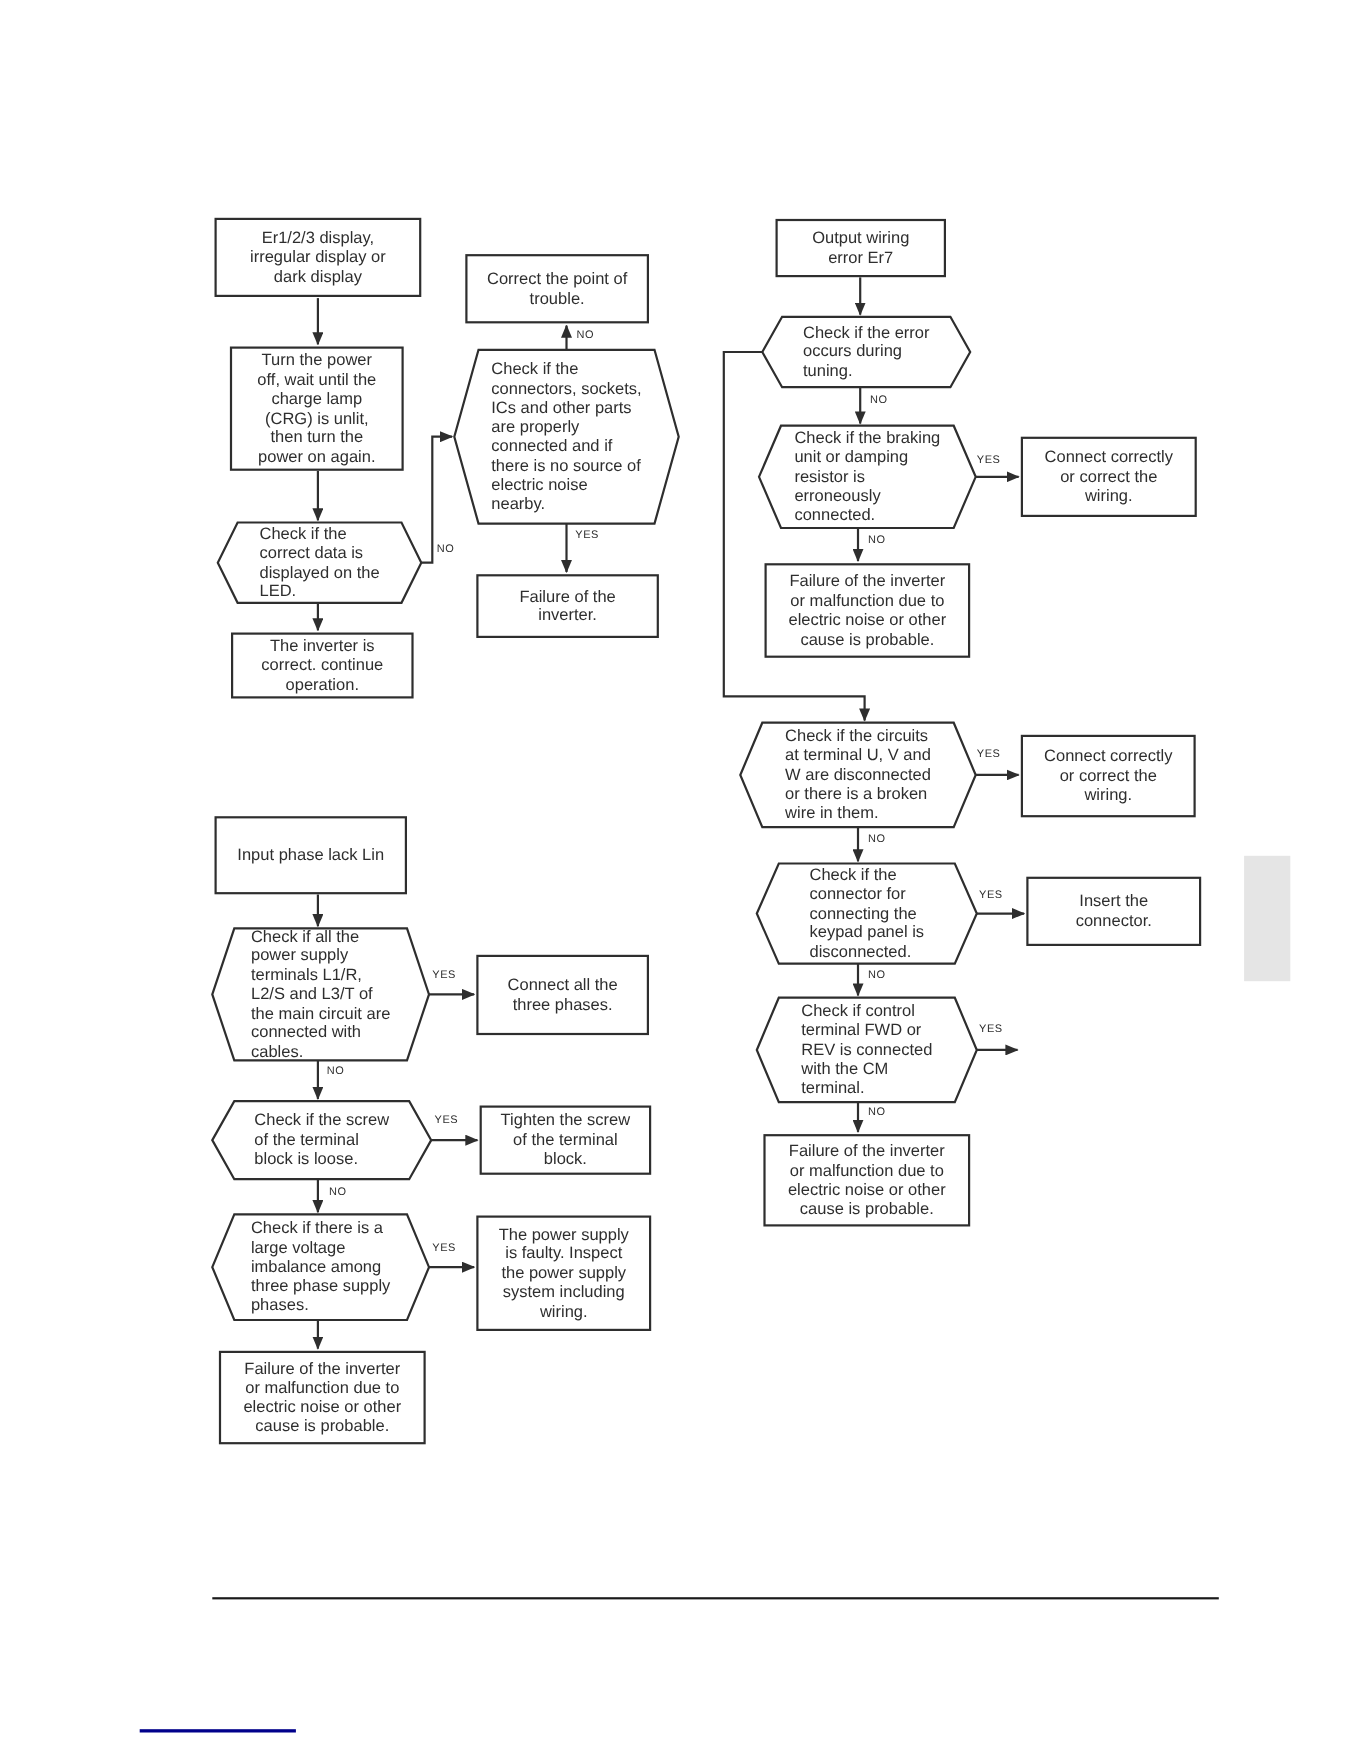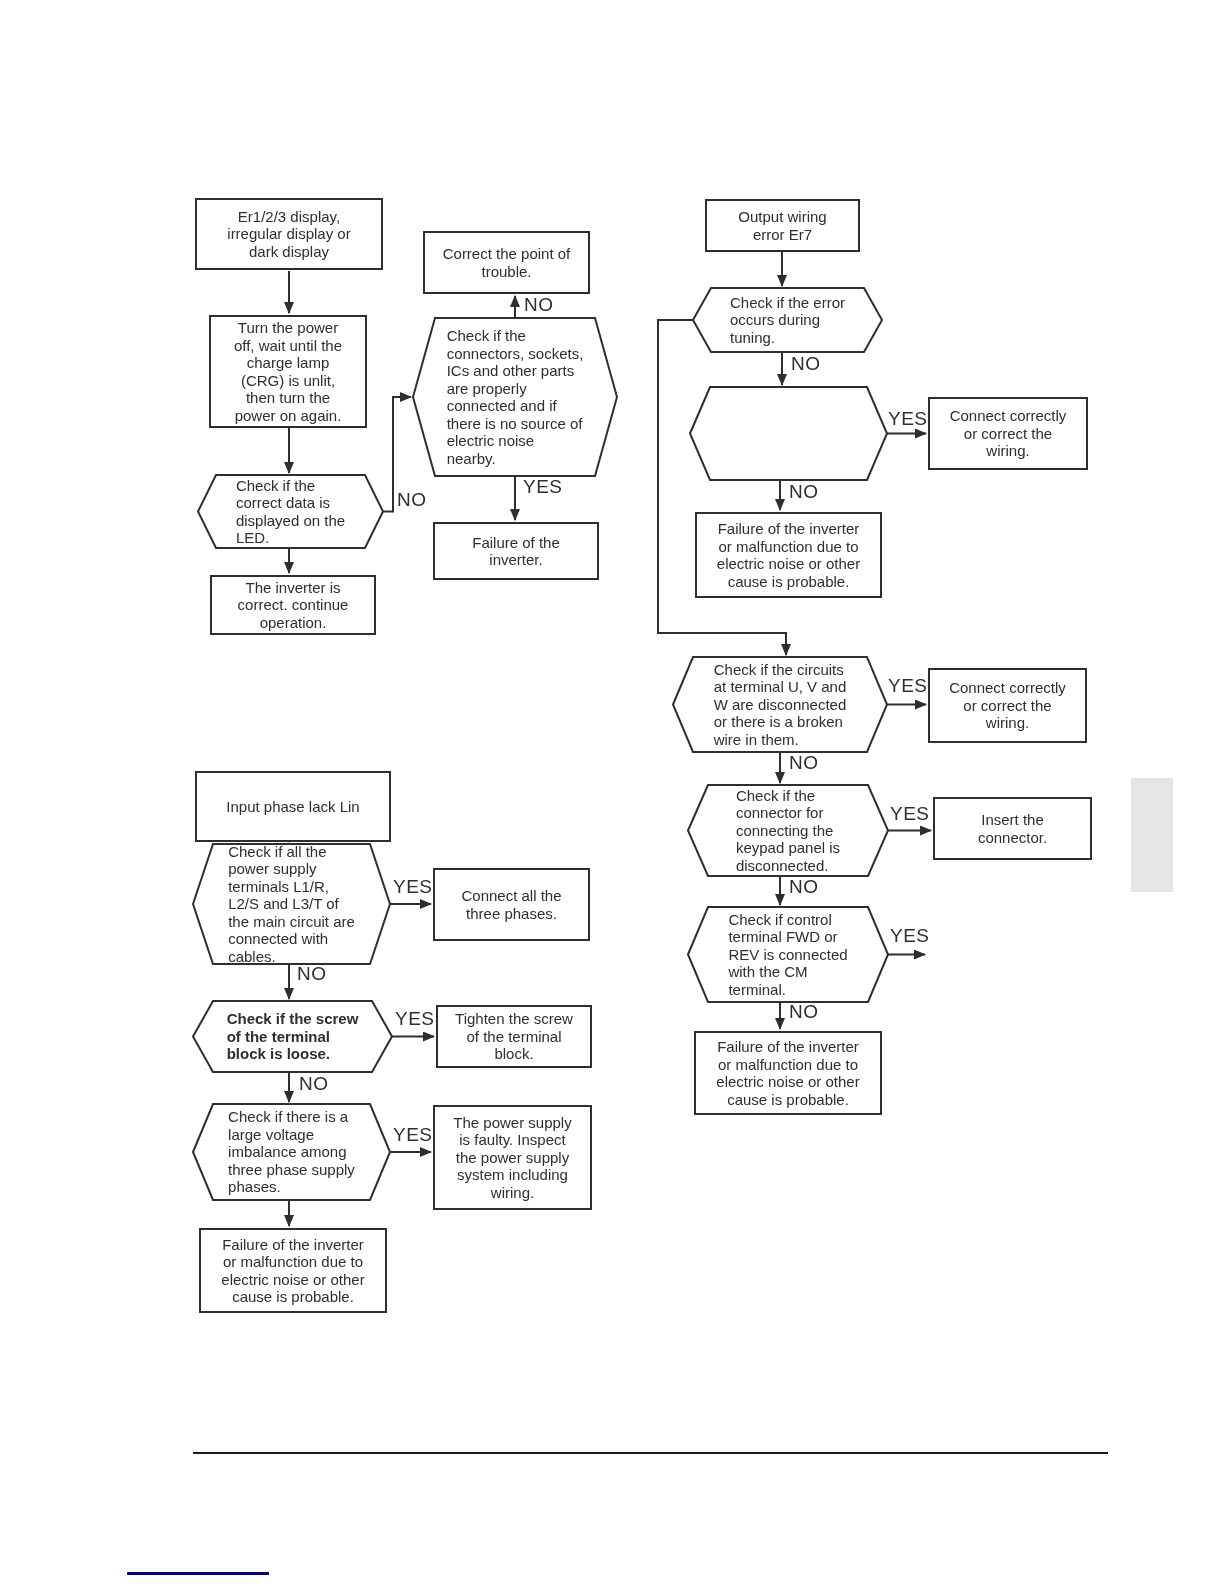--- a/index.html
+++ b/index.html
@@ -36,21 +36,21 @@
     display:flex;
     align-items:center;
     justify-content:center;
     text-align:left;
     font-size:15px;
     line-height:17.5px;
     white-space:pre-line;
   }
   .edge-label{
     position:absolute;
-    font-size:19px;
+    font-size:10px;
     line-height:16px;
     letter-spacing:0.5px;
     background:transparent;
   }
   
   #n-f1-start   {left:195px; top:198px; width:188px; height:72px;}
   #n-f1-power   {left:209px; top:315px; width:158px; height:113px;}
   #n-f1-led     {left:208px; top:475px; width:165px; height:73px;}
   #n-f1-ok      {left:210px; top:575px; width:166px; height:60px;}
   #n-f1-conn    {left:425px; top:318px; width:180px; height:158px;}
@@ -63,24 +63,24 @@
   #n-f2-connect1   {left:928px; top:397px; width:160px; height:73px;}
   #n-f2-fail1      {left:695px; top:512px; width:187px; height:86px;}
   #n-f2-circuits   {left:683px; top:657px; width:194px; height:95px;}
   #n-f2-connect2   {left:928px; top:668px; width:159px; height:75px;}
   #n-f2-keypad     {left:698px; top:785px; width:180px; height:91px;}
   #n-f2-insert     {left:933px; top:797px; width:159px; height:63px;}
   #n-f2-fwd        {left:698px; top:907px; width:180px; height:95px;}
   #n-f2-disconnect {left:927px; top:917px; width:163px; height:76px;}
   #n-f2-fail2      {left:694px; top:1031px; width:188px; height:84px;}
   
-  #n-f3-start     {left:195px; top:742px; width:196px; height:71px;margin-top:29px;}
+  #n-f3-start     {left:195px; top:742px; width:175px; height:71px;}
   #n-f3-terminals {left:203px; top:844px;  width:177px; height:120px;}
   #n-f3-phases    {left:433px; top:868px;  width:157px; height:73px;}
-  #n-f3-screw     {left:203px; top:1001px; width:179px; height:71px;font-weight:bold;}
+  #n-f3-screw     {left:203px; top:1001px; width:179px; height:71px;}
   #n-f3-tighten   {left:436px; top:1005px; width:156px; height:63px;}
   #n-f3-voltage   {left:203px; top:1104px; width:177px; height:96px;}
   #n-f3-faulty    {left:433px; top:1105px; width:159px; height:105px;}
   #n-f3-fail      {left:199px; top:1228px; width:188px; height:85px;}
   
   #l-f1-no-led     {left:397px; top:492px;}
   #l-f1-no-correct {left:524px; top:297px;}
   #l-f1-yes-fail   {left:523px; top:479px;}
   #l-f2-no-tuning  {left:791px; top:356px;}
   #l-f2-yes-braking{left:888px; top:411px;}
@@ -193,20 +193,25 @@
   <div class="box" id="n-f1-fail">Failure of the
 inverter.</div>
   <div class="box" id="n-f1-correct">Correct the point of
 trouble.</div>
 
   <div class="box" id="n-f2-start">Output wiring
 error Er7</div>
   <div class="hex-label" id="n-f2-tuning">Check if the error
 occurs during
 tuning.</div>
+  <div class="hex-label" id="n-f2-braking">Check if the braking
+unit or damping
+resistor is
+erroneously
+connected.</div>
   <div class="box" id="n-f2-connect1">Connect correctly
 or correct the
 wiring.</div>
   <div class="box" id="n-f2-fail1">Failure of the inverter
 or malfunction due to
 electric noise or other
 cause is probable.</div>
   <div class="hex-label" id="n-f2-circuits">Check if the circuits
 at terminal U, V and
 W are disconnected

